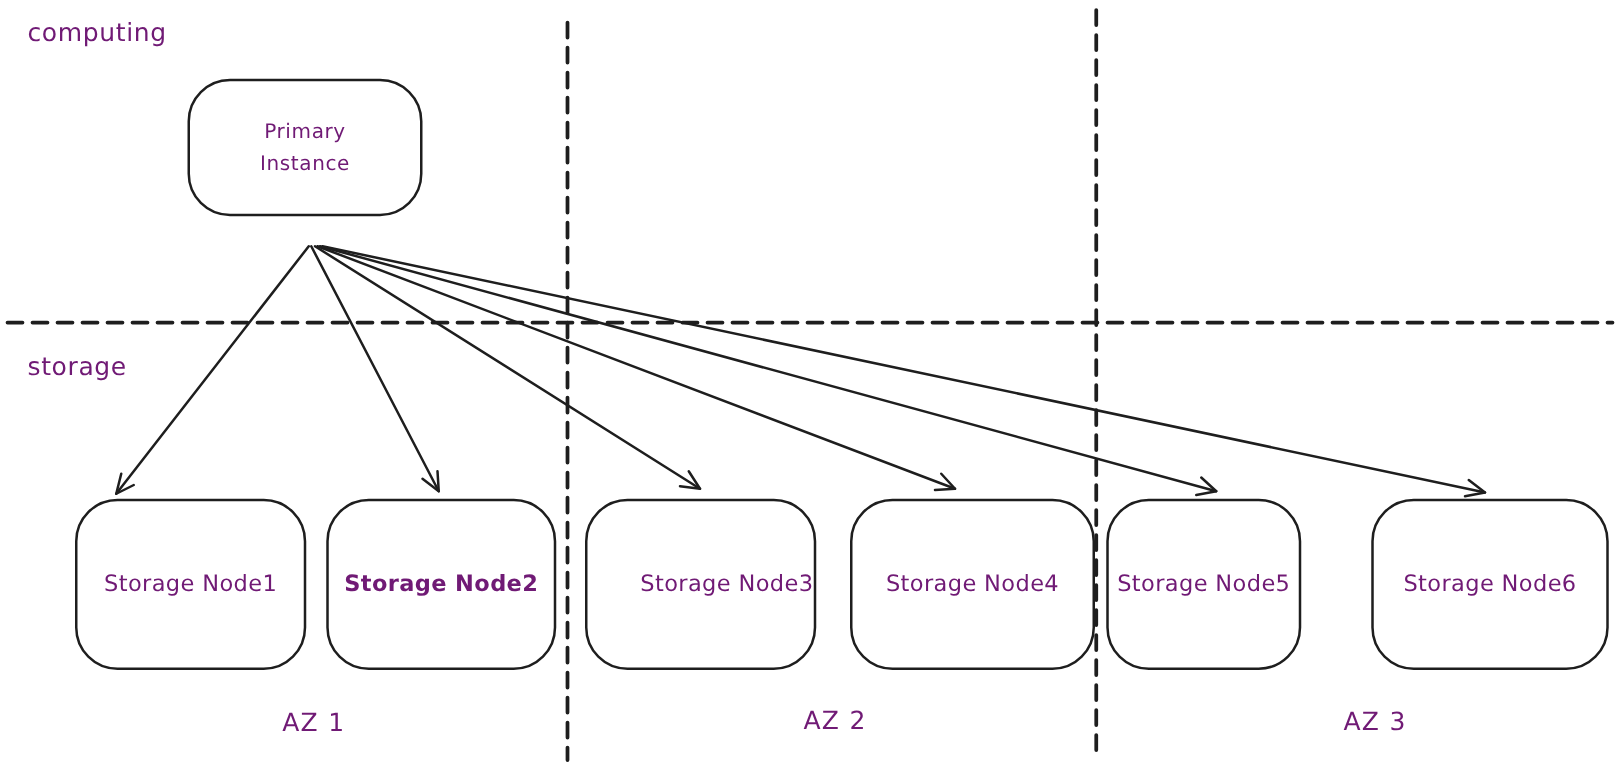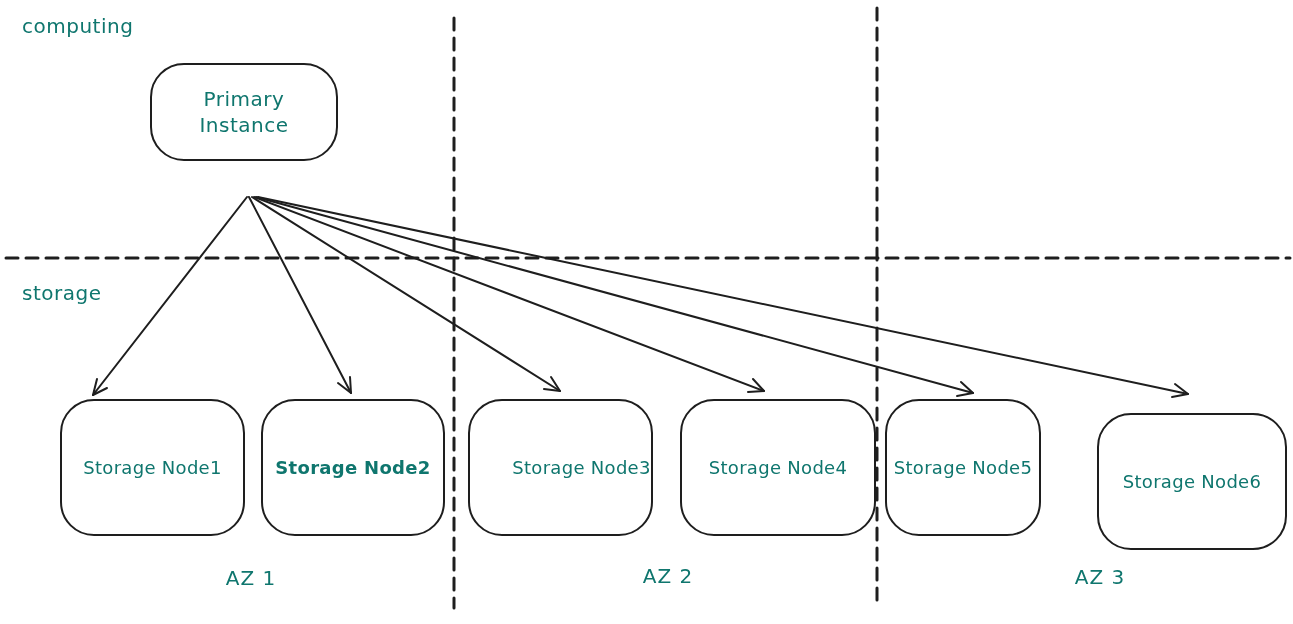--- a/index.html
+++ b/index.html
@@ -6,21 +6,21 @@
     margin: 0;
     padding: 0;
     background: #ffffff;
   }
   #canvas {
     position: relative;
     width: 1293px;
     height: 624px;
     background: #ffffff;
     font-family: "DejaVu Sans", sans-serif;
-    color: #0f766e;
+    color: #701a75;
     overflow: hidden;
   }
   #edge-layer {
     position: absolute;
     left: 0;
     top: 0;
     width: 1293px;
     height: 624px;
   }
   .sketch-line {
@@ -49,22 +49,22 @@
     display: flex;
     align-items: center;
     justify-content: center;
     text-align: center;
     box-sizing: border-box;
   }
   .primary-box {
     left: 150px;
     top: 63px;
     width: 188px;
-    height: 98px;
-    font-size: 20px;
+    height: 110px;
+    font-size: 16px;
     line-height: 26px;
     letter-spacing: 0.5px;
   }
   .storage-box {
     top: 399px;
     height: 137px;
     font-size: 18px;
     letter-spacing: 0.3px;
   }
   .az-label {
@@ -131,21 +131,21 @@
   </div>
   <div class="node-box storage-box" style="left:468px; width:185px;padding-left:42px;">
     <span>Storage Node3</span>
   </div>
   <div class="node-box storage-box" style="left:680px; width:196px;">
     <span>Storage Node4</span>
   </div>
   <div class="node-box storage-box" style="left:885px; width:156px;">
     <span>Storage Node5</span>
   </div>
-  <div class="node-box storage-box" style="left:1097px; width:190px;margin-top:14px;">
+  <div class="node-box storage-box" style="left:1097px; width:190px;">
     <span>Storage Node6</span>
   </div>
 
   <div class="az-label" style="left:251px; top:578px;">AZ 1</div>
   <div class="az-label" style="left:668px; top:576px;">AZ 2</div>
   <div class="az-label" style="left:1100px; top:577px;">AZ 3</div>
 
 </div>
 
 </body></html>

